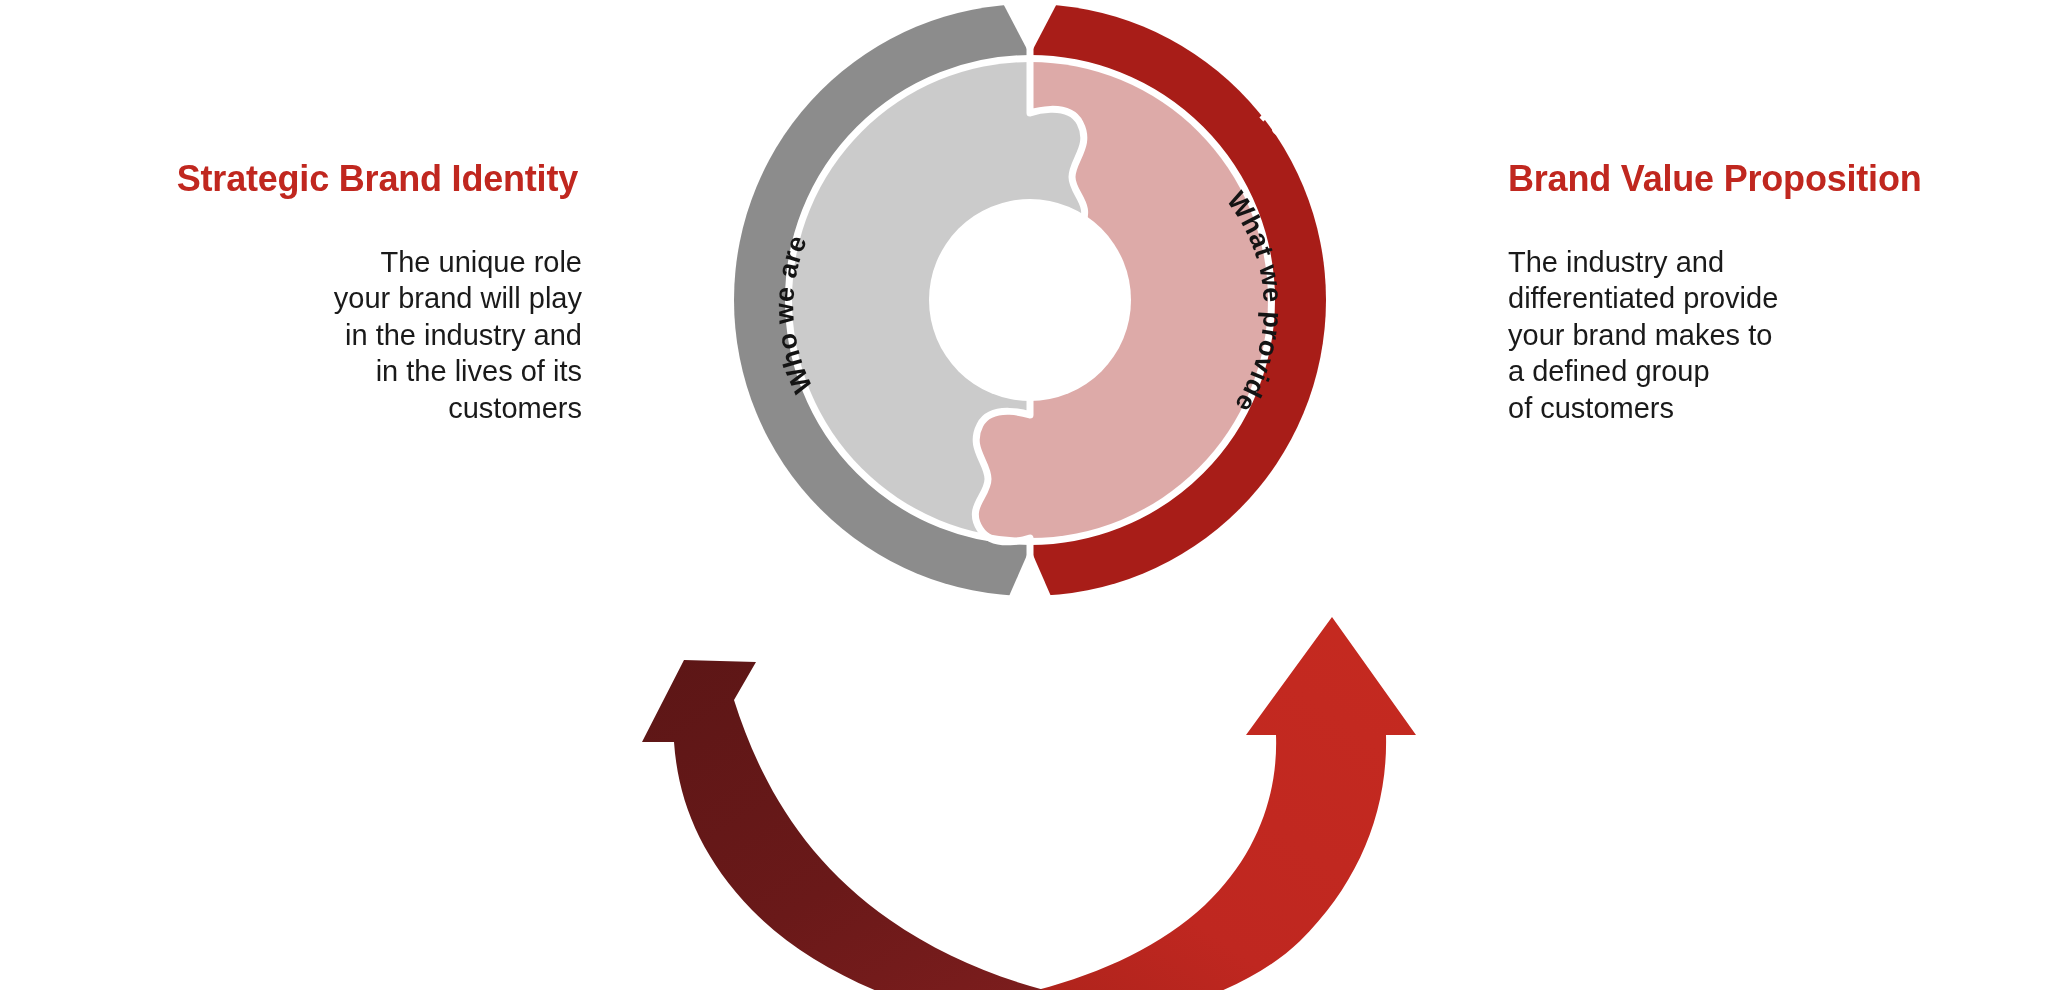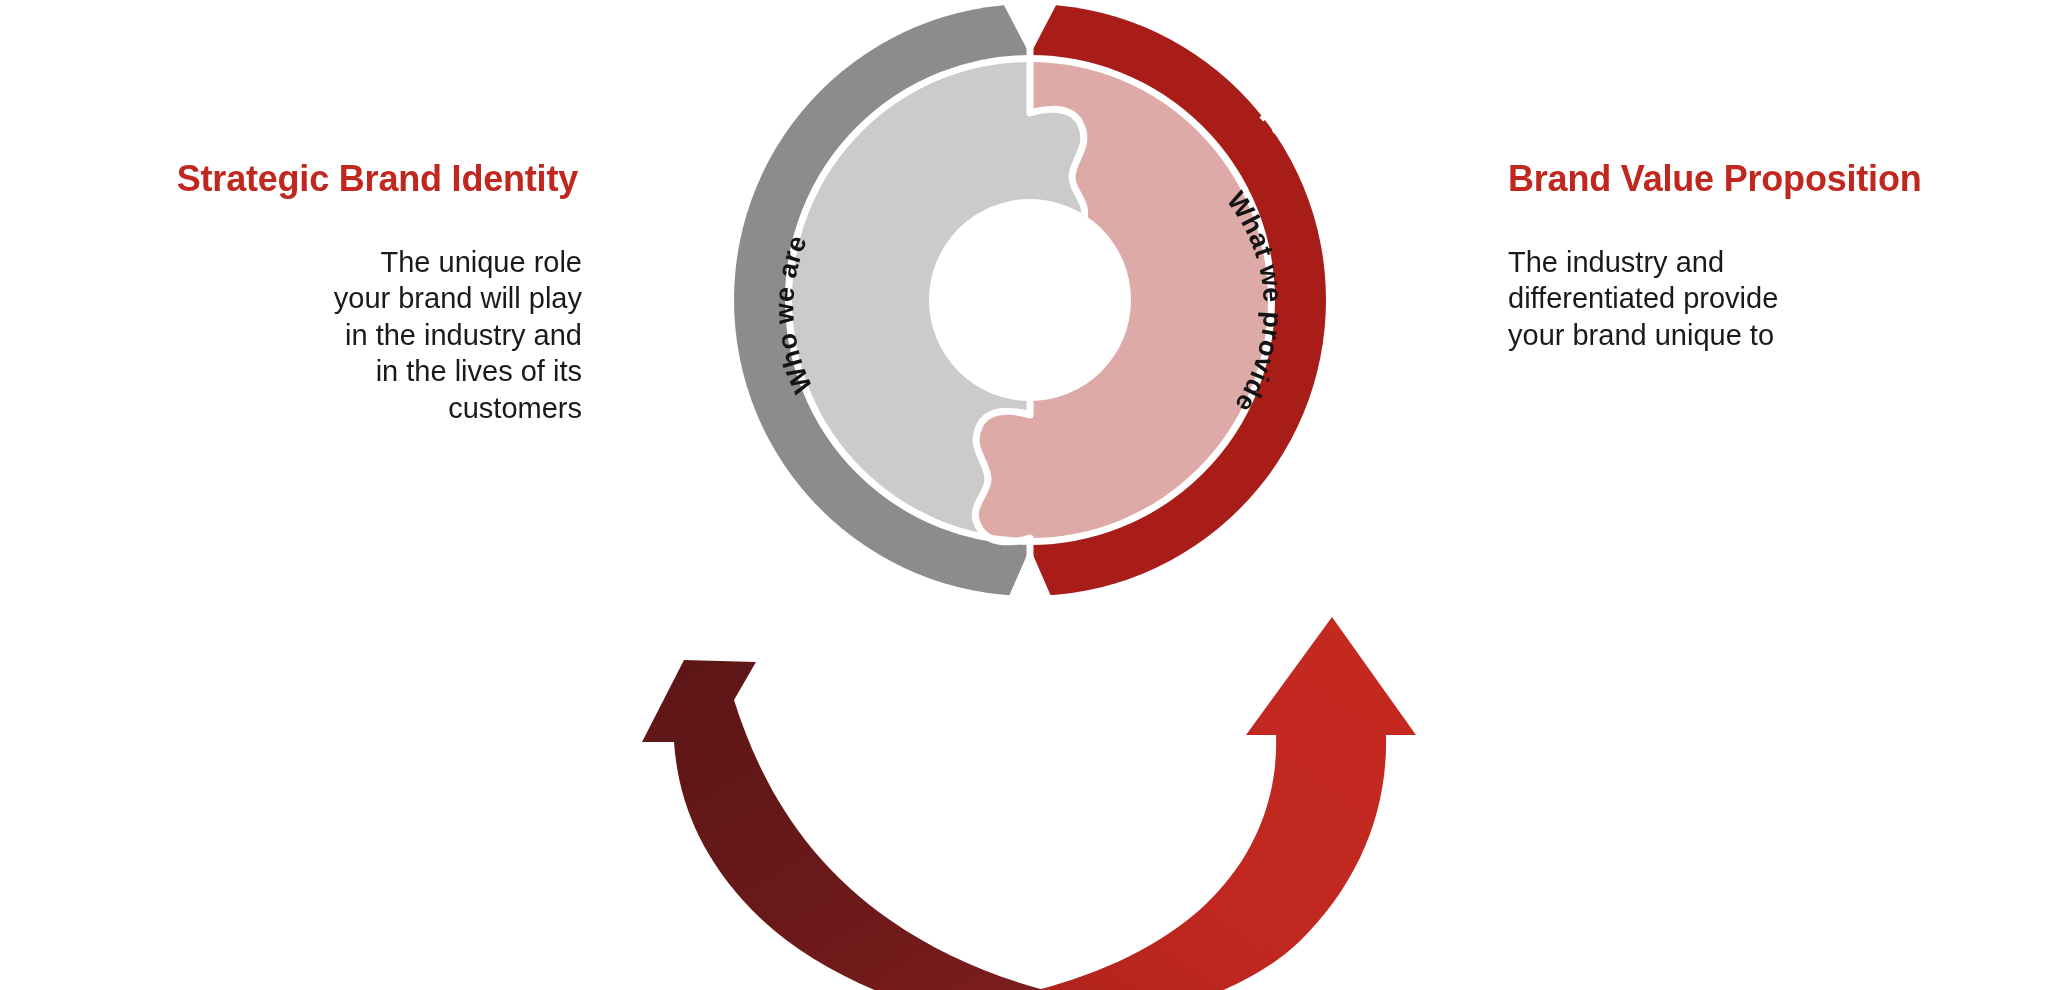--- a/index.html
+++ b/index.html
@@ -103,21 +103,23 @@
       <span class="ln">in the lives of its</span>
       <span class="ln">customers</span>
     </div>
   </div>
 
   <div class="side-block" id="right-block">
     <div class="side-heading">Brand Value Proposition</div>
     <div class="side-body">
       <span class="ln">The industry and</span>
       <span class="ln">differentiated provide</span>
-      <span class="ln">your brand unique to</span>
+      <span class="ln">your brand makes to</span>
+      <span class="ln">a defined group</span>
+      <span class="ln">of customers</span>
     </div>
   </div>
 
   <div id="diagram">
     <svg viewBox="0 0 950 990" width="950" height="990" xmlns="http://www.w3.org/2000/svg">
       <defs>
 
         <linearGradient id="gradRight" x1="0" y1="1" x2="1" y2="0">
           <stop offset="0%" stop-color="#9e2018"></stop>
           <stop offset="45%" stop-color="#bf2720"></stop>

